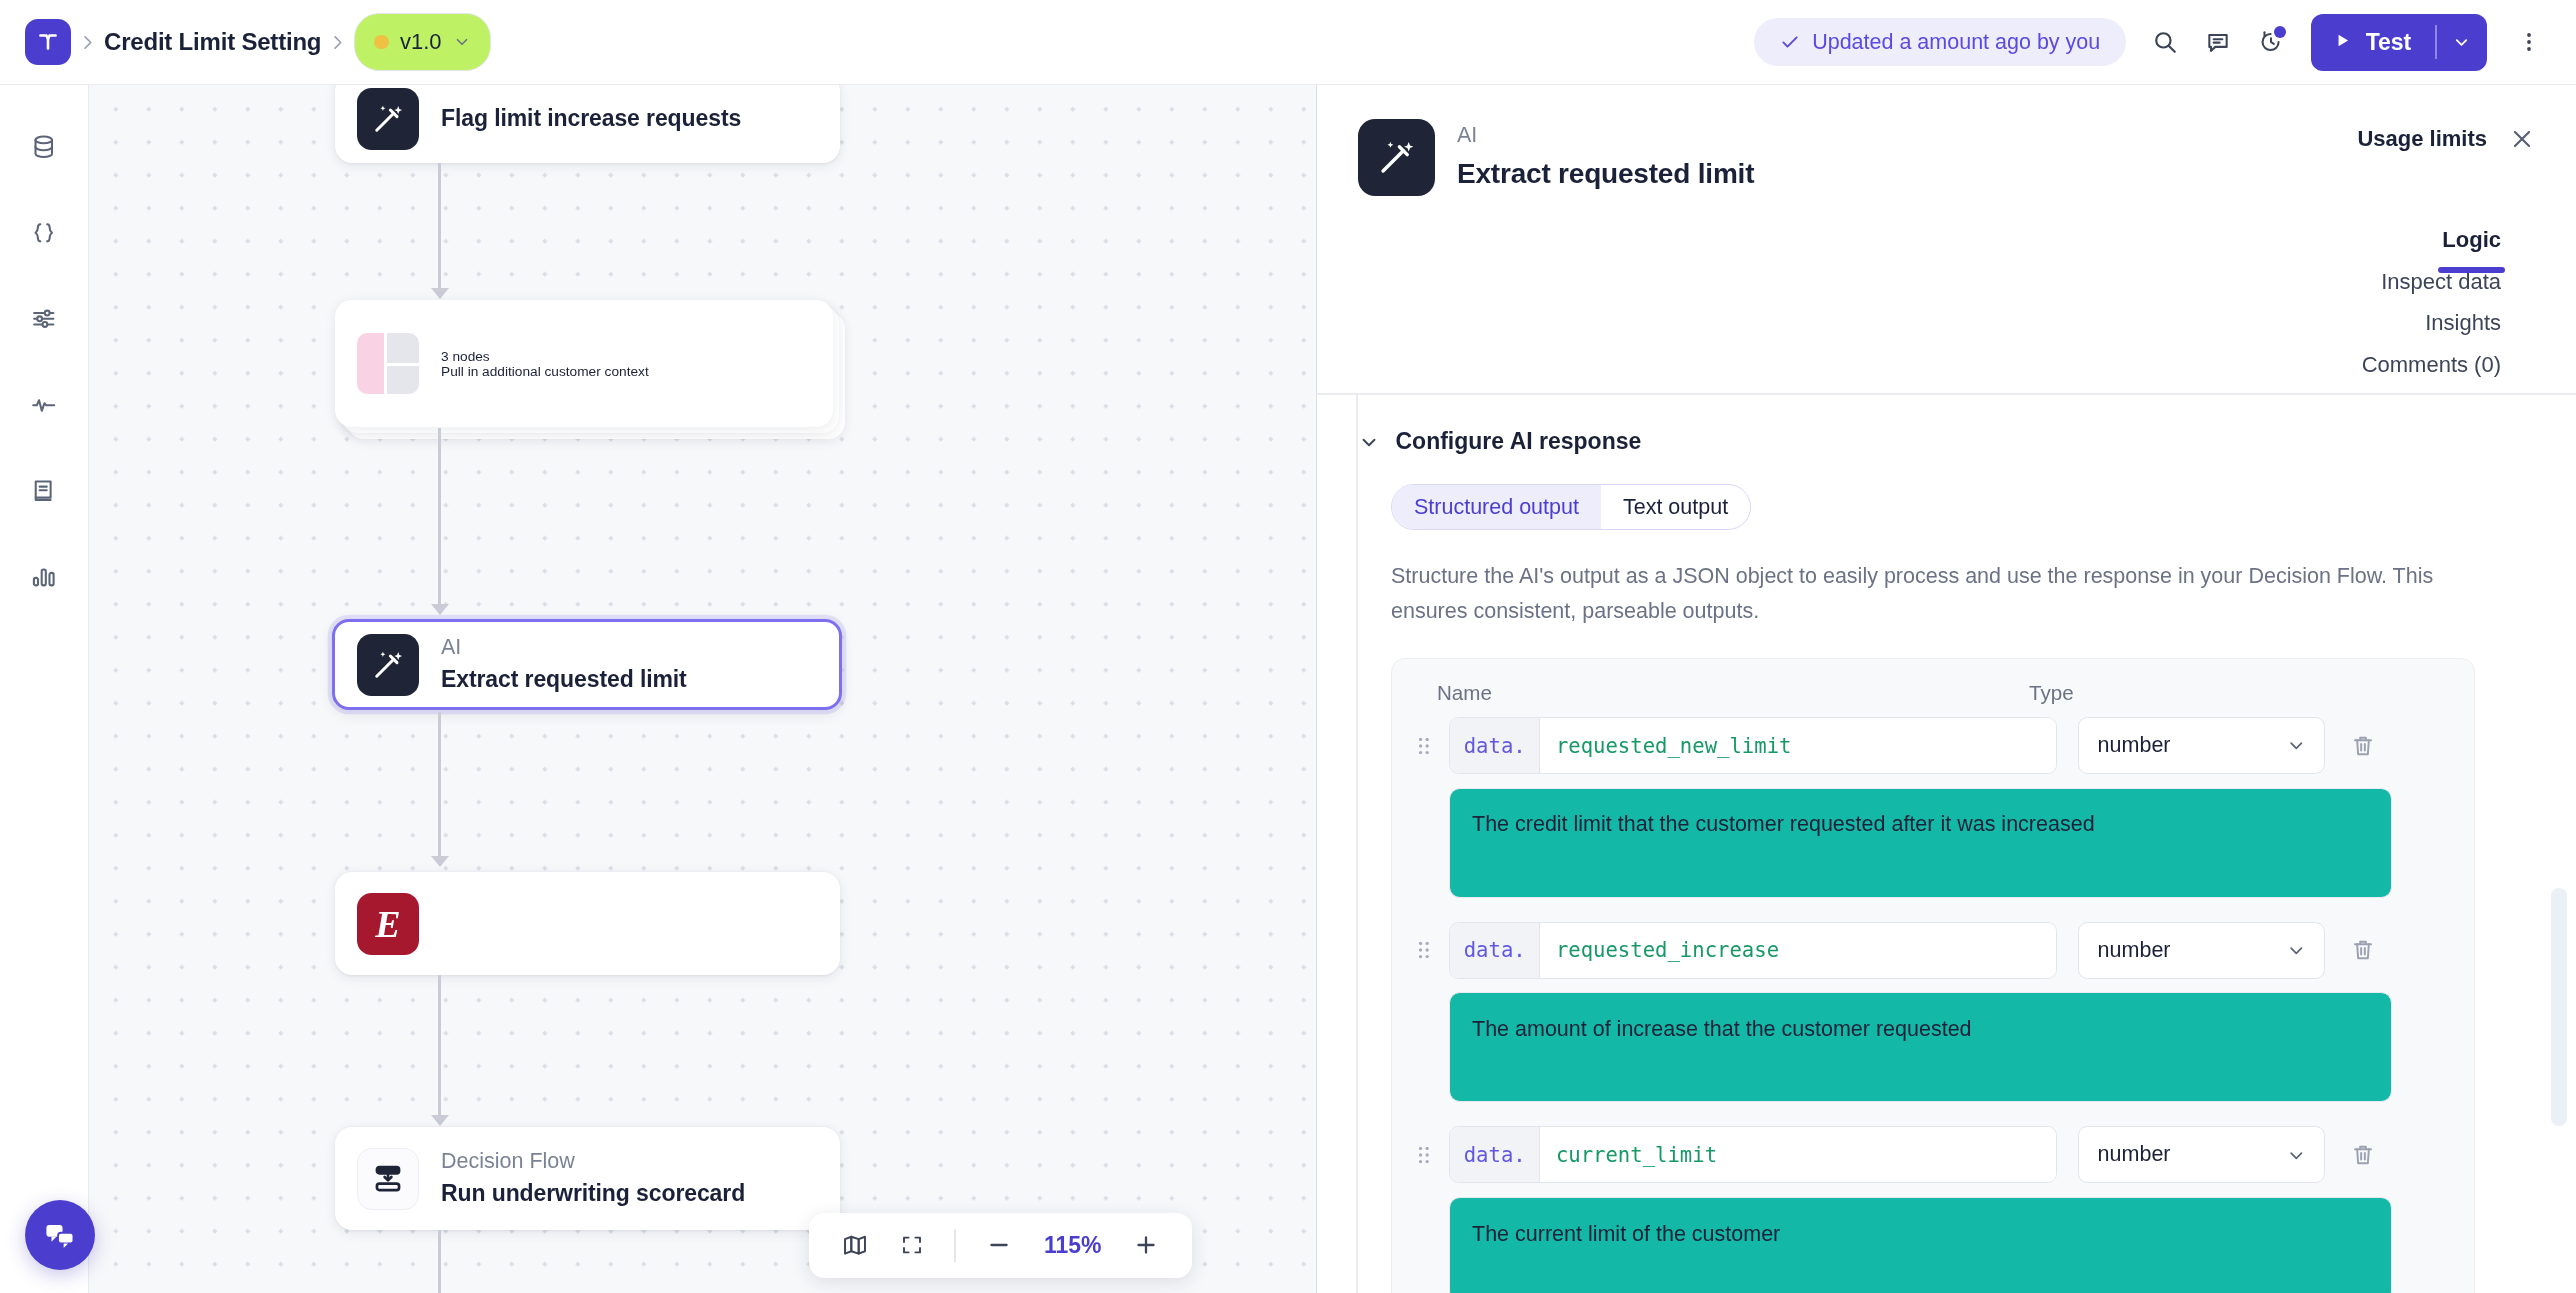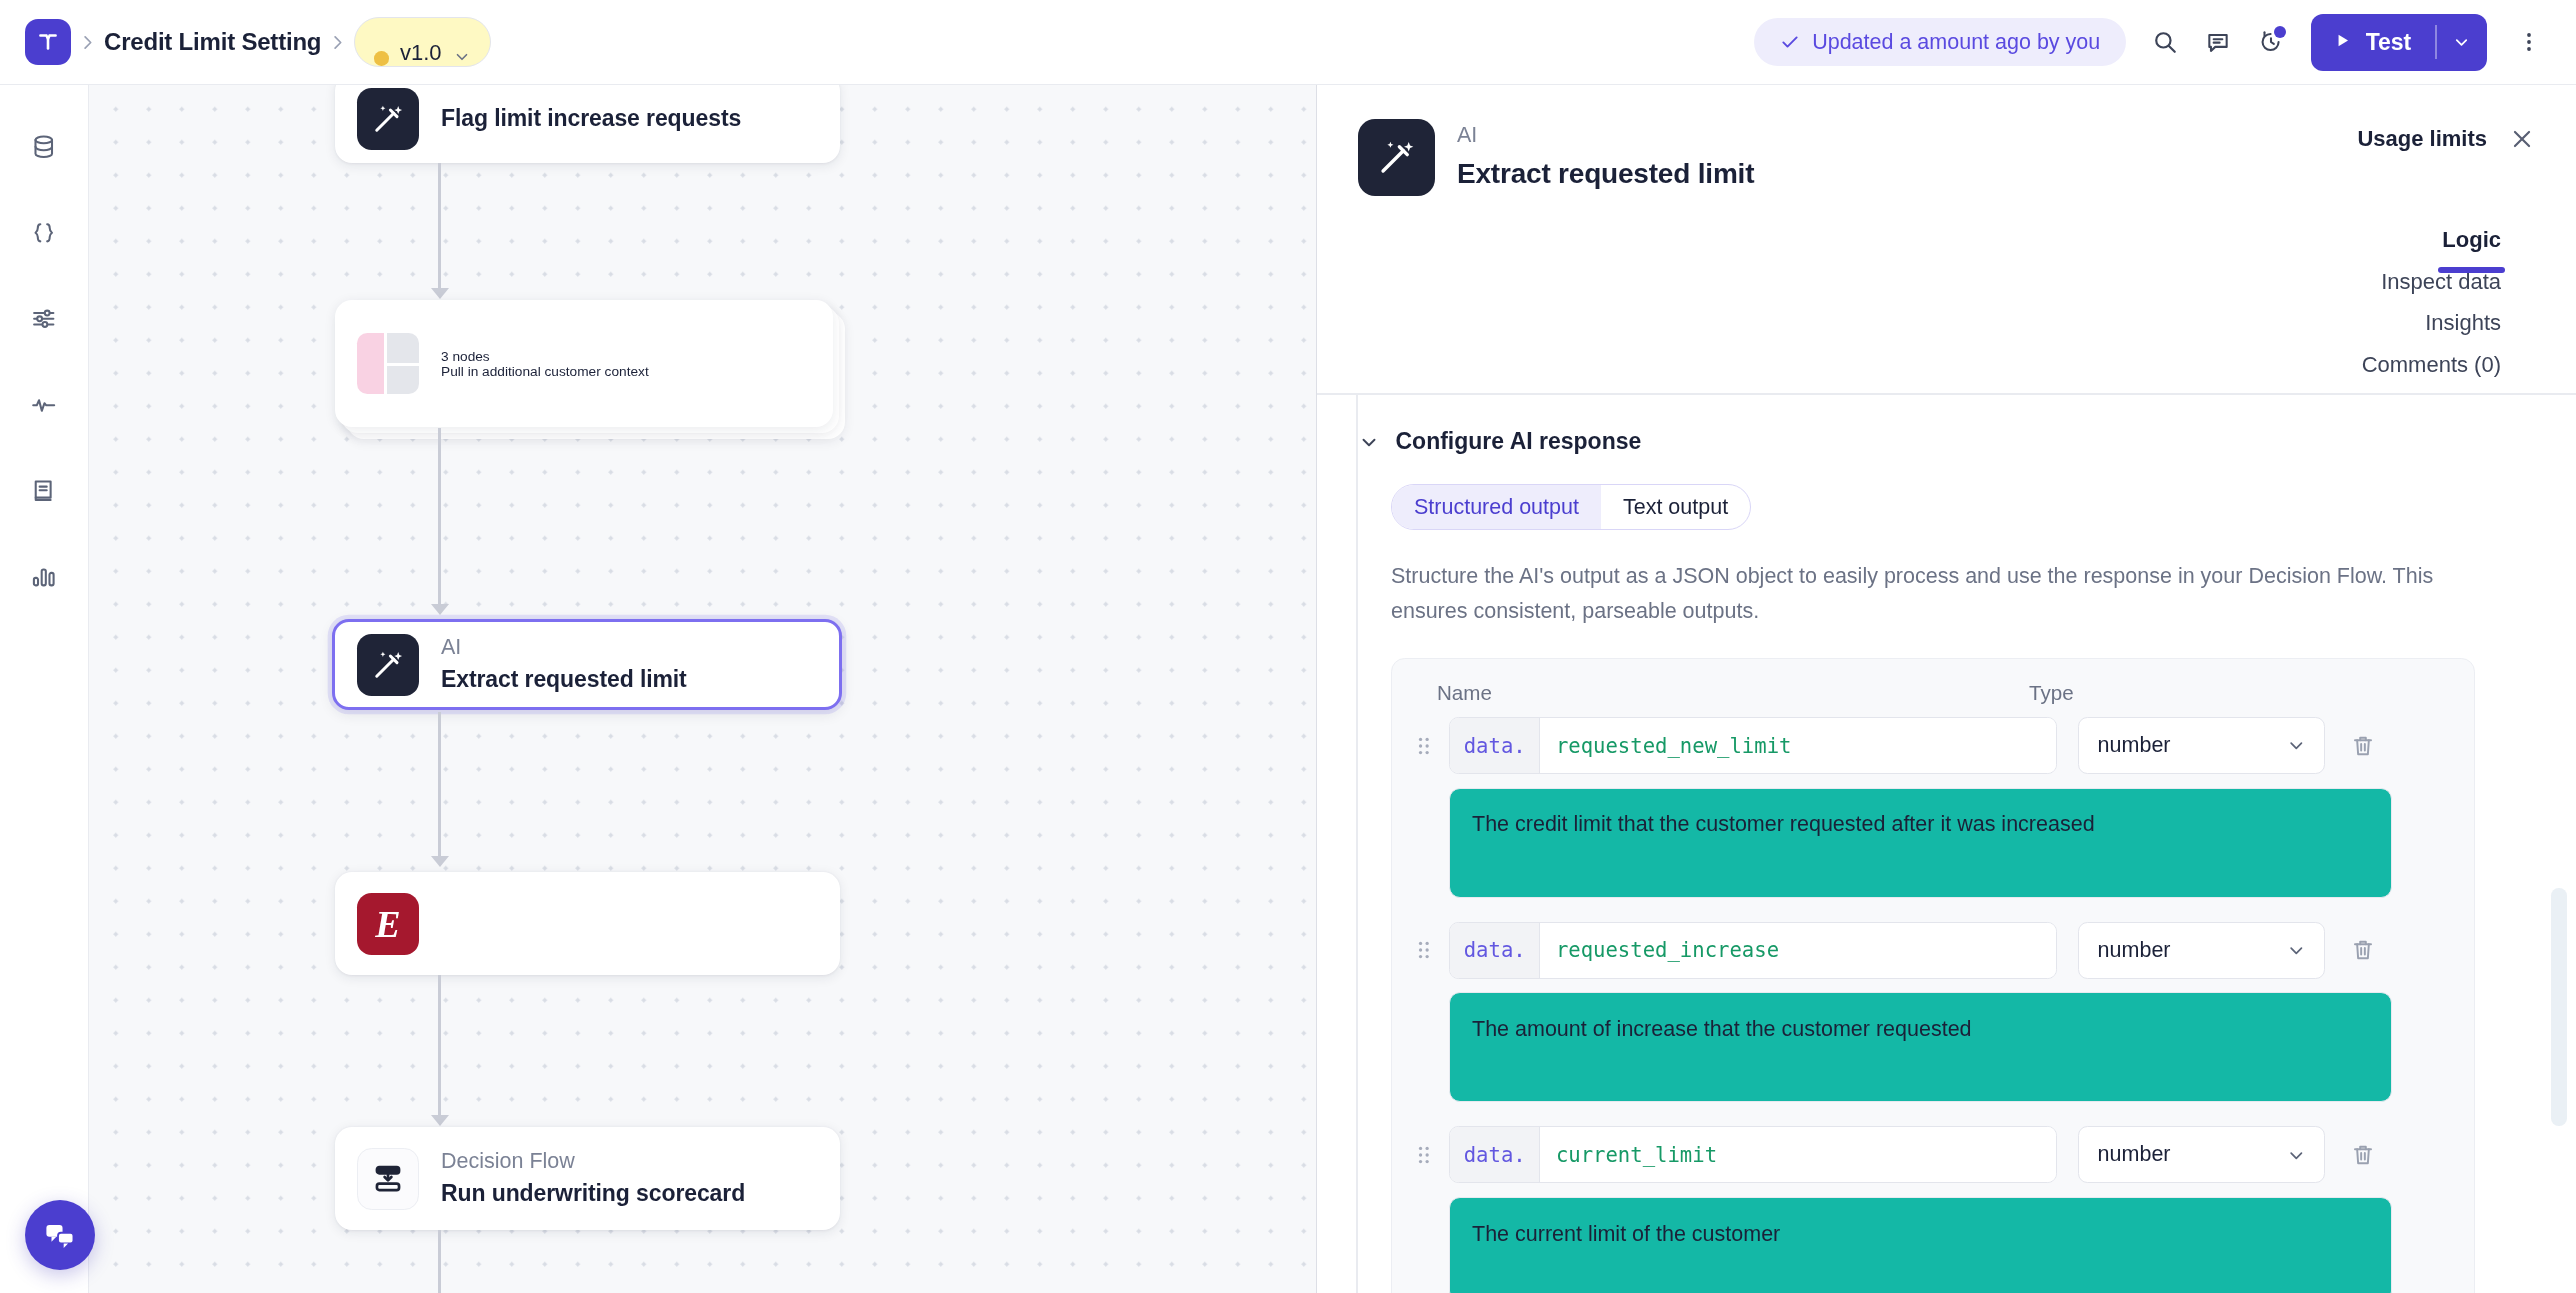--- a/index.html
+++ b/index.html
@@ -34,23 +34,23 @@
   .crumb-sep {
     width: 33px; display: flex; align-items: center; justify-content: center;
     color: #9aa1b4; flex: none;
   }
   .crumb-sep svg { display:block; }
   .crumb-title {
     font-size: 24px; font-weight: 700; color: #1b2138;
     letter-spacing: -0.2px; white-space: nowrap; flex: none;
   }
   .version-pill {
-    height: 50px; border: 1.7px solid #e3e5ec; border-radius: 25px;
-    display: flex; align-items: flex-end; gap: 11px;
-    padding: 0 19px 0 19px; flex: none; background: #fef9c3;
+    height: 58px; border: 1.7px solid #e3e5ec; border-radius: 25px;
+    display: flex; align-items: center; gap: 11px;
+    padding: 0 19px 0 19px; flex: none; background: #bef264;
     cursor: pointer;
   }
   .version-dot { width: 14.6px; height: 14.6px; border-radius: 50%; background: #f0c killer; }
   .version-dot { background: #eec044; }
   .version-label { font-size: 22px; color: #1b2138; font-weight: 400; }
   .version-pill .chev { color: #6b7285; display: flex; }
 
   .topbar-right {
     margin-left: auto; display: flex; align-items: center; gap: 0;
     padding-right: 20.6px;
@@ -535,20 +535,46 @@
         </svg>
       </div>
       <div class="ntext">
         <div class="nsub">Decision Flow</div>
         <div class="ntitle">Run underwriting scorecard</div>
       </div>
     </div>
 
     <div class="edge" style="left:349px; top:1145px; height:64px;"></div>
 
+    <div class="zoombar">
+      <div class="zbtn">
+        <svg width="26" height="26" viewBox="0 0 24 24" fill="none" stroke="currentColor" stroke-width="1.8" stroke-linecap="round" stroke-linejoin="round">
+          <path d="M2.8 6.6l5.8-2.2v13.4l-5.8 2.2z"></path>
+            <path d="M8.6 4.4l6.8 2.2v13.4L8.6 17.8z"></path>
+            <path d="M15.4 6.6l5.8-2.2v13.4l-5.8 2.2z"></path>
+        </svg>
+      </div>
+      <div class="zbtn">
+        <svg width="24" height="24" viewBox="0 0 24 24" fill="none" stroke="currentColor" stroke-width="1.9" stroke-linecap="round" stroke-linejoin="round">
+          <path d="M4 9V4.6h4.6M20 9V4.6h-4.6M4 15v4.4h4.6M20 15v4.4h-4.6"></path>
+        </svg>
+      </div>
+      <div class="zsep"></div>
+      <div class="zbtn">
+        <svg width="26" height="26" viewBox="0 0 24 24" fill="none" stroke="currentColor" stroke-width="2.1" stroke-linecap="round">
+            <path d="M5 12h14"></path>
+          </svg>
+      </div>
+      <div class="zlevel">115%</div>
+      <div class="zbtn">
+        <svg width="26" height="26" viewBox="0 0 24 24" fill="none" stroke="currentColor" stroke-width="2.1" stroke-linecap="round">
+            <path d="M12 5v14M5 12h14"></path>
+          </svg>
+      </div>
+    </div>
   </div>
 
   <div class="panel">
 
     <div class="panel-head">
       <div class="panel-head-row">
         <div class="panel-ico">
           <svg width="43" height="43" viewBox="0 0 24 24" fill="none" stroke="#ffffff" stroke-width="1.9" stroke-linecap="round" stroke-linejoin="round">
             <path d="M4.5 19.5L15.8 8.2"></path>
               <path d="M13.6 6l4.4 4.4"></path>

